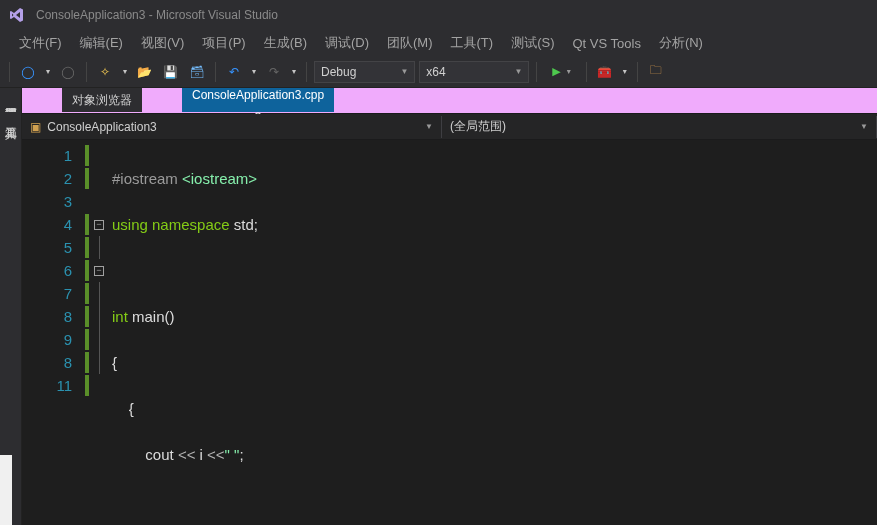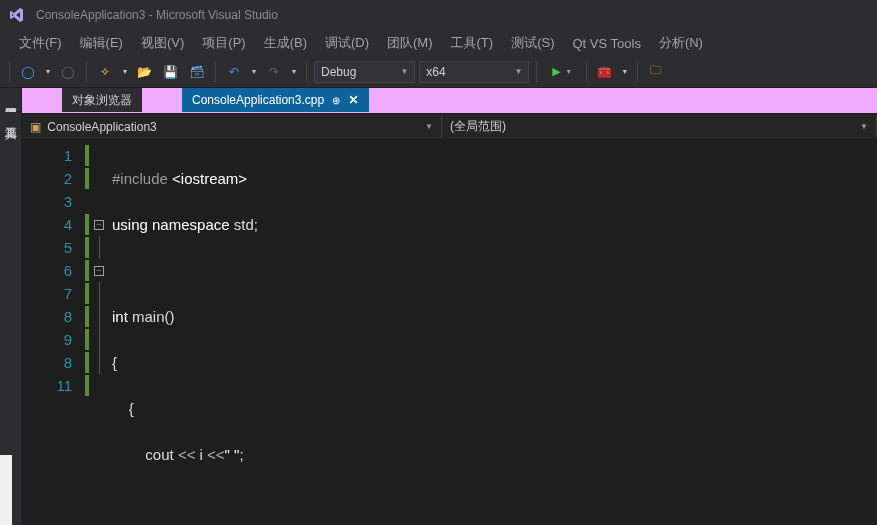--- a/index.html
+++ b/index.html
@@ -26,21 +26,21 @@
 
 
 .main { display:flex; height:calc(525px - 30px - 26px - 32px); }
 .sidebar { width:22px; background:#2d2d30; border-right:1px solid #222; display:flex; flex-direction:column; align-items:center; padding-top:4px; gap:8px;}
 .sidebar .side-tab { writing-mode:vertical-rl; font-size:12px; color:#d0d0d0; padding:6px 2px; background:#2d2d30; cursor:default;}
 
 .content { flex:1; display:flex; flex-direction:column; }
 .doc-tabs { height:26px; background:#f0abfc; display:flex; border-bottom:1px solid #1b1b1c;}
 .doc-tab { height:24px; display:flex; align-items:center; padding:0 10px; font-size:12px; color:#d0d0d0; gap:8px; cursor:default;}
 .doc-tab.inactive { background:#2d2d30; }
-.doc-tab.active { background:#0e639c; color:#fff; }
+.doc-tab.active { background:#0e639c; color:#fff;flex-direction:column; }
 .doc-tab .pin { font-size:10px; }
 .doc-tab .close { font-size:12px; font-weight:bold; }
 
 .nav-bar { height:26px; background:#252526; border-bottom:1px solid #1b1b1c; display:flex; align-items:center; }
 .nav-combo { flex:1; height:22px; display:flex; align-items:center; padding:0 8px; font-size:12px; color:#d0d0d0; justify-content:space-between; border-right:1px solid #3e3e42;}
 .nav-combo .arrow{font-size:8px;color:#999;}
 .nav-combo .nl{display:flex;align-items:center;gap:6px;}
 
 .editor { flex:1; background:#1e1e1e; display:flex; font-family:Consolas,monospace; font-size:15px; line-height:23px; position:relative; overflow:hidden;}
 .gutter { width:60px; text-align:right; padding:4px 10px 0 0; color:#2b91af; background:#1e1e1e; }
@@ -48,23 +48,23 @@
 .indicator { width:10px; background:#1e1e1e; padding-top:4px;}
 .indicator div{height:23px; display:flex; align-items:center; justify-content:center;}
 .indicator .bar{width:4px; height:21px; background:#5a8f29; margin:1px auto;}
 .fold-col { width:14px; background:#1e1e1e; padding-top:4px;}
 .fold-col div{height:23px; display:flex; align-items:center; justify-content:center; color:#a0a0a0; font-size:10px;}
 .fold-box{width:10px;height:10px;border:1px solid #a0a0a0;display:flex;align-items:center;justify-content:center;font-size:9px;line-height:1;color:#a0a0a0;}
 .fold-line{width:1px;height:23px;background:#555;}
 .code { flex:1; padding:4px 0 0 6px; color:#dcdcdc; white-space:pre;}
 .code .line{height:23px;}
 .code .line-inner{position:relative;z-index:1;}
-.kw{color:#ffffff;}
+.kw{color:#84cc16;}
 .pp{color:#9b9b9b;}
-.str{color:#ffffff;text-align:right;}
+.str{color:#86efac;text-align:right;}
 .num{color:#b5cea8;}
 .op{color:#b4b4b4;}
 
 
 .os-strip{position:absolute;left:0;bottom:0;width:12px;height:70px;background:#f0f0f0;}
 </style>
 </head>
 <body>
 
 <div class="titlebar">
@@ -230,21 +230,21 @@
           </div>
         <div>
             <span class="fold-line"></span>
           </div>
           <div>
             <span class="fold-line"></span>
           </div>
           <div></div>
       </div>
       <div class="code">
-<div class="line"><span class="line-inner"><span class="pp">#include </span><span class="str">&lt;iostream&gt;</span></span></div>
+<div class="line"><span class="line-inner"><span class="pp">#iostream </span><span class="str">&lt;iostream&gt;</span></span></div>
 <div class="line"><span class="line-inner"><span class="kw">using </span><span class="kw">namespace </span><span>std</span><span>;</span></span></div>
 <div class="line"></div>
 <div class="line"><span class="line-inner"><span class="kw">int </span><span>main</span><span>()</span></span></div>
 <div class="line"><span class="line-inner">{</span></div>
 <div class="line"><span class="line-inner">    <span>{</span></span></div>
 <div class="line"><span class="line-inner">        <span>cout </span><span class="op">&lt;&lt; </span><span>i </span><span class="op">&lt;&lt;</span><span class="str">" "</span><span>;</span></span></div>
 
 
 
       </div>

